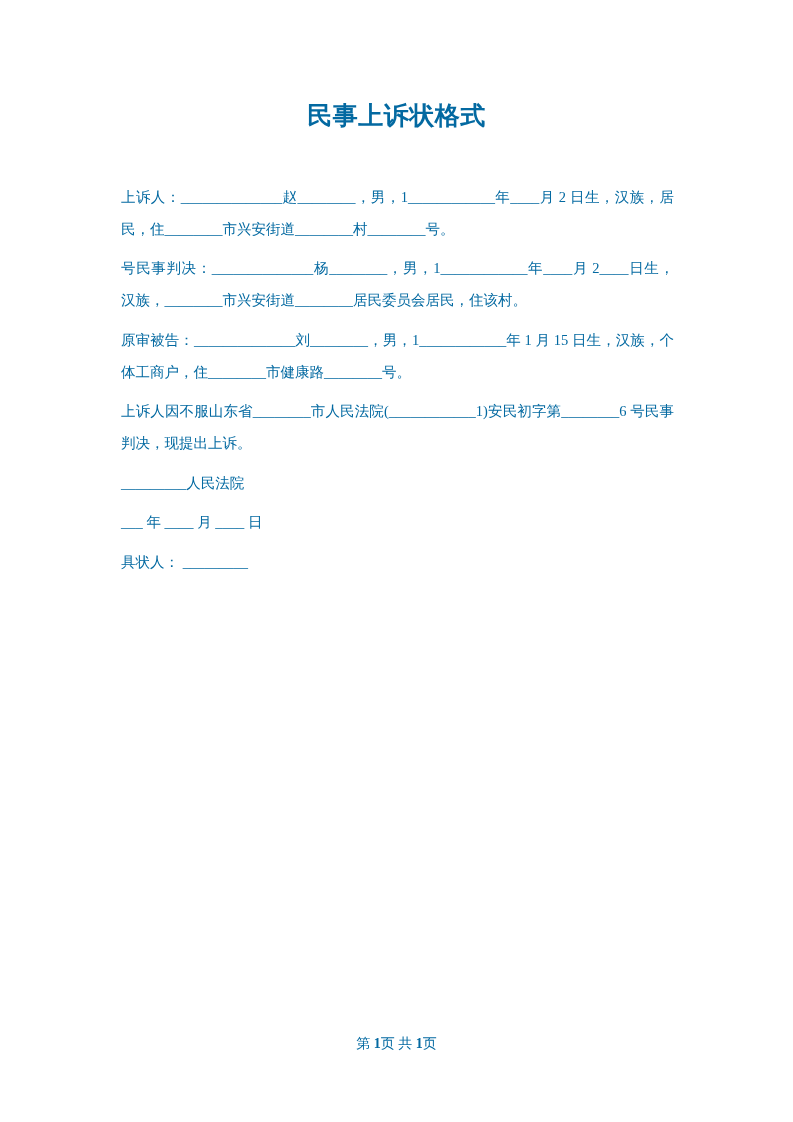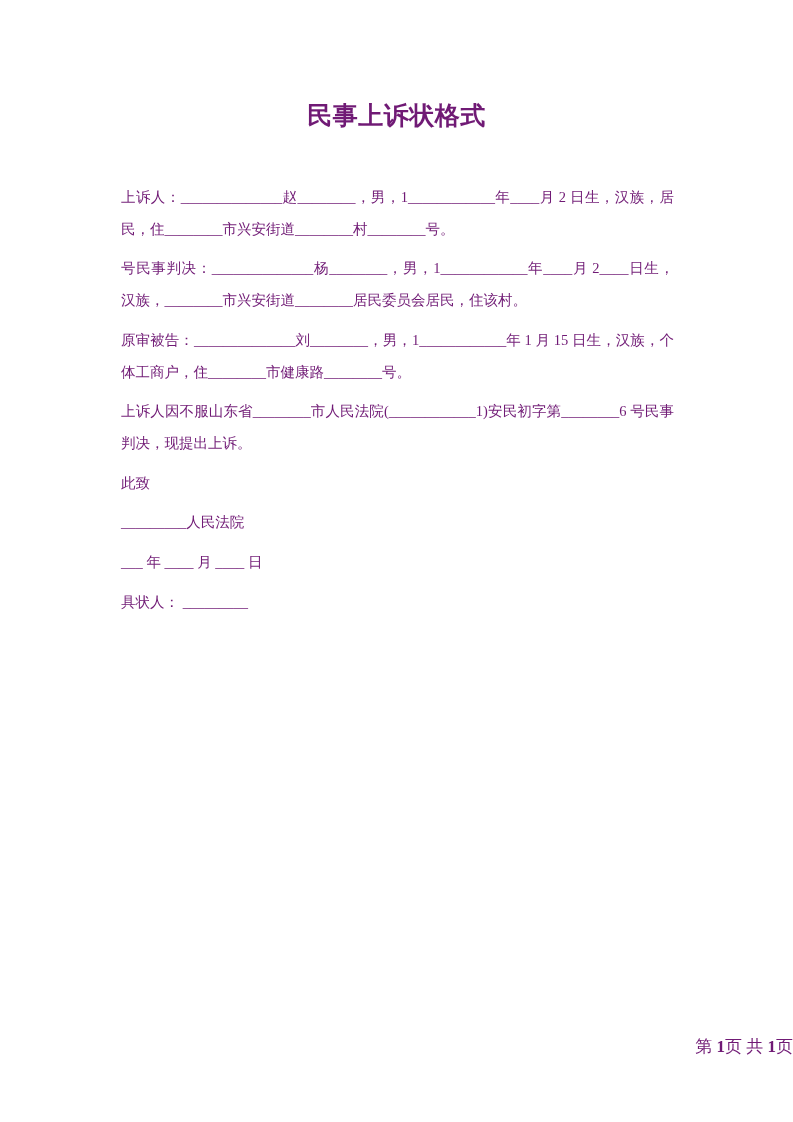--- a/index.html
+++ b/index.html
@@ -6,21 +6,21 @@
     margin: 0;
     padding: 0;
     background: #ffffff;
   }
   .page {
     position: relative;
     width: 793px;
     height: 1122px;
     background: #ffffff;
     font-family: "Liberation Serif", "DejaVu Serif", serif;
-    color: #701a75;
+    color: #0369a1;
     overflow: hidden;
   }
   .doc-title {
     position: absolute;
     top: 99px;
     left: 0;
     width: 100%;
     margin: 0;
     text-align: center;
     font-size: 25px;
@@ -38,40 +38,39 @@
   }
   .para {
     margin: 8px;
     word-break: break-all;
   }
   .page-footer {
     position: absolute;
     top: 1035px;
     left: 0;
     width: 100%;
-    text-align: right;
-    font-size: 17px;
+    text-align: center;
+    font-size: 14px;
   }
   .page-footer .num {
     font-weight: 700;
   }
 </style>
 </head>
 <body>
 
 <div class="page">
 
   <h1 class="doc-title">民事上诉状格式</h1>
 
   <div class="content">
     <p class="para">上诉人：______________赵________，男，1____________年____月 2 日生，汉族，居民，住________市兴安街道________村________号。</p>
     <p class="para">号民事判决：______________杨________，男，1____________年____月 2____日生，汉族，________市兴安街道________居民委员会居民，住该村。</p>
     <p class="para">原审被告：______________刘________，男，1____________年 1 月 15 日生，汉族，个体工商户，住________市健康路________号。</p>
     <p class="para">上诉人因不服山东省________市人民法院(____________1)安民初字第________6 号民事判决，现提出上诉。</p>
-    <p class="para">此致</p>
     <p class="para">_________人民法院</p>
     <p class="para">___ 年 ____ 月 ____ 日</p>
     <p class="para">具状人： _________</p>
   </div>
 
   <div class="page-footer">
     <span>第 </span><span class="num">1</span><span>页 共 </span><span class="num">1</span><span>页</span>
   </div>
 
 </div>

